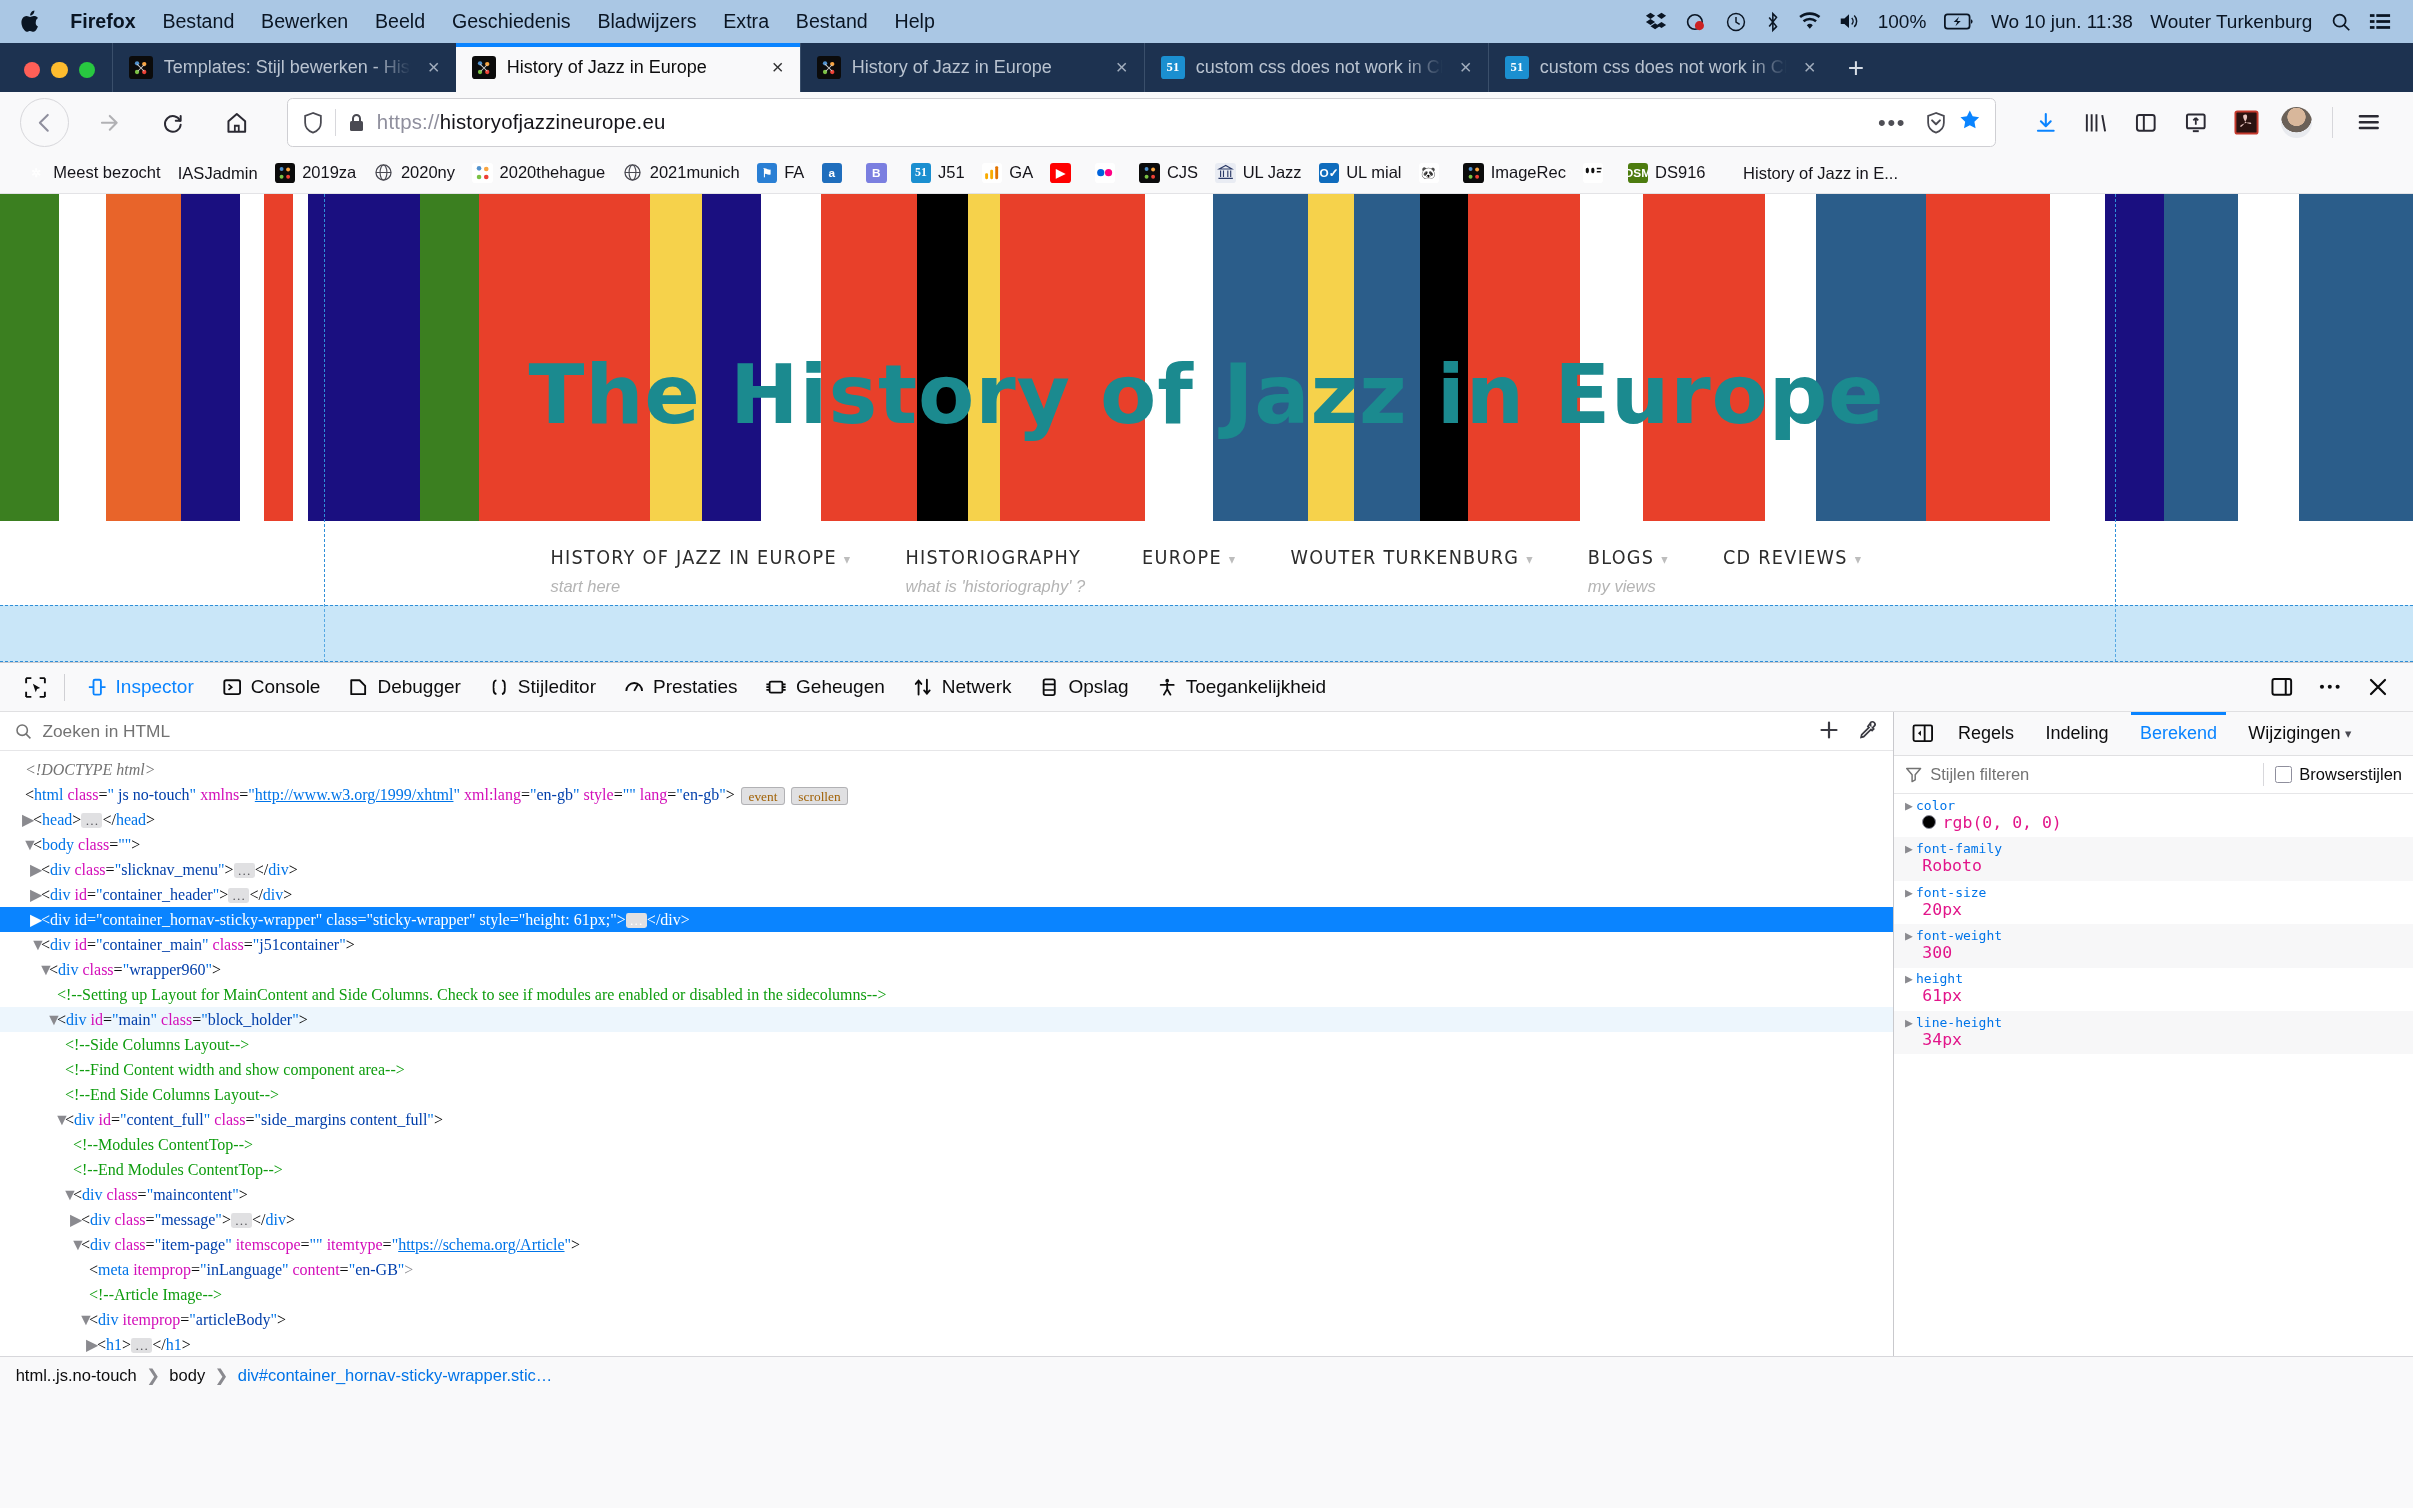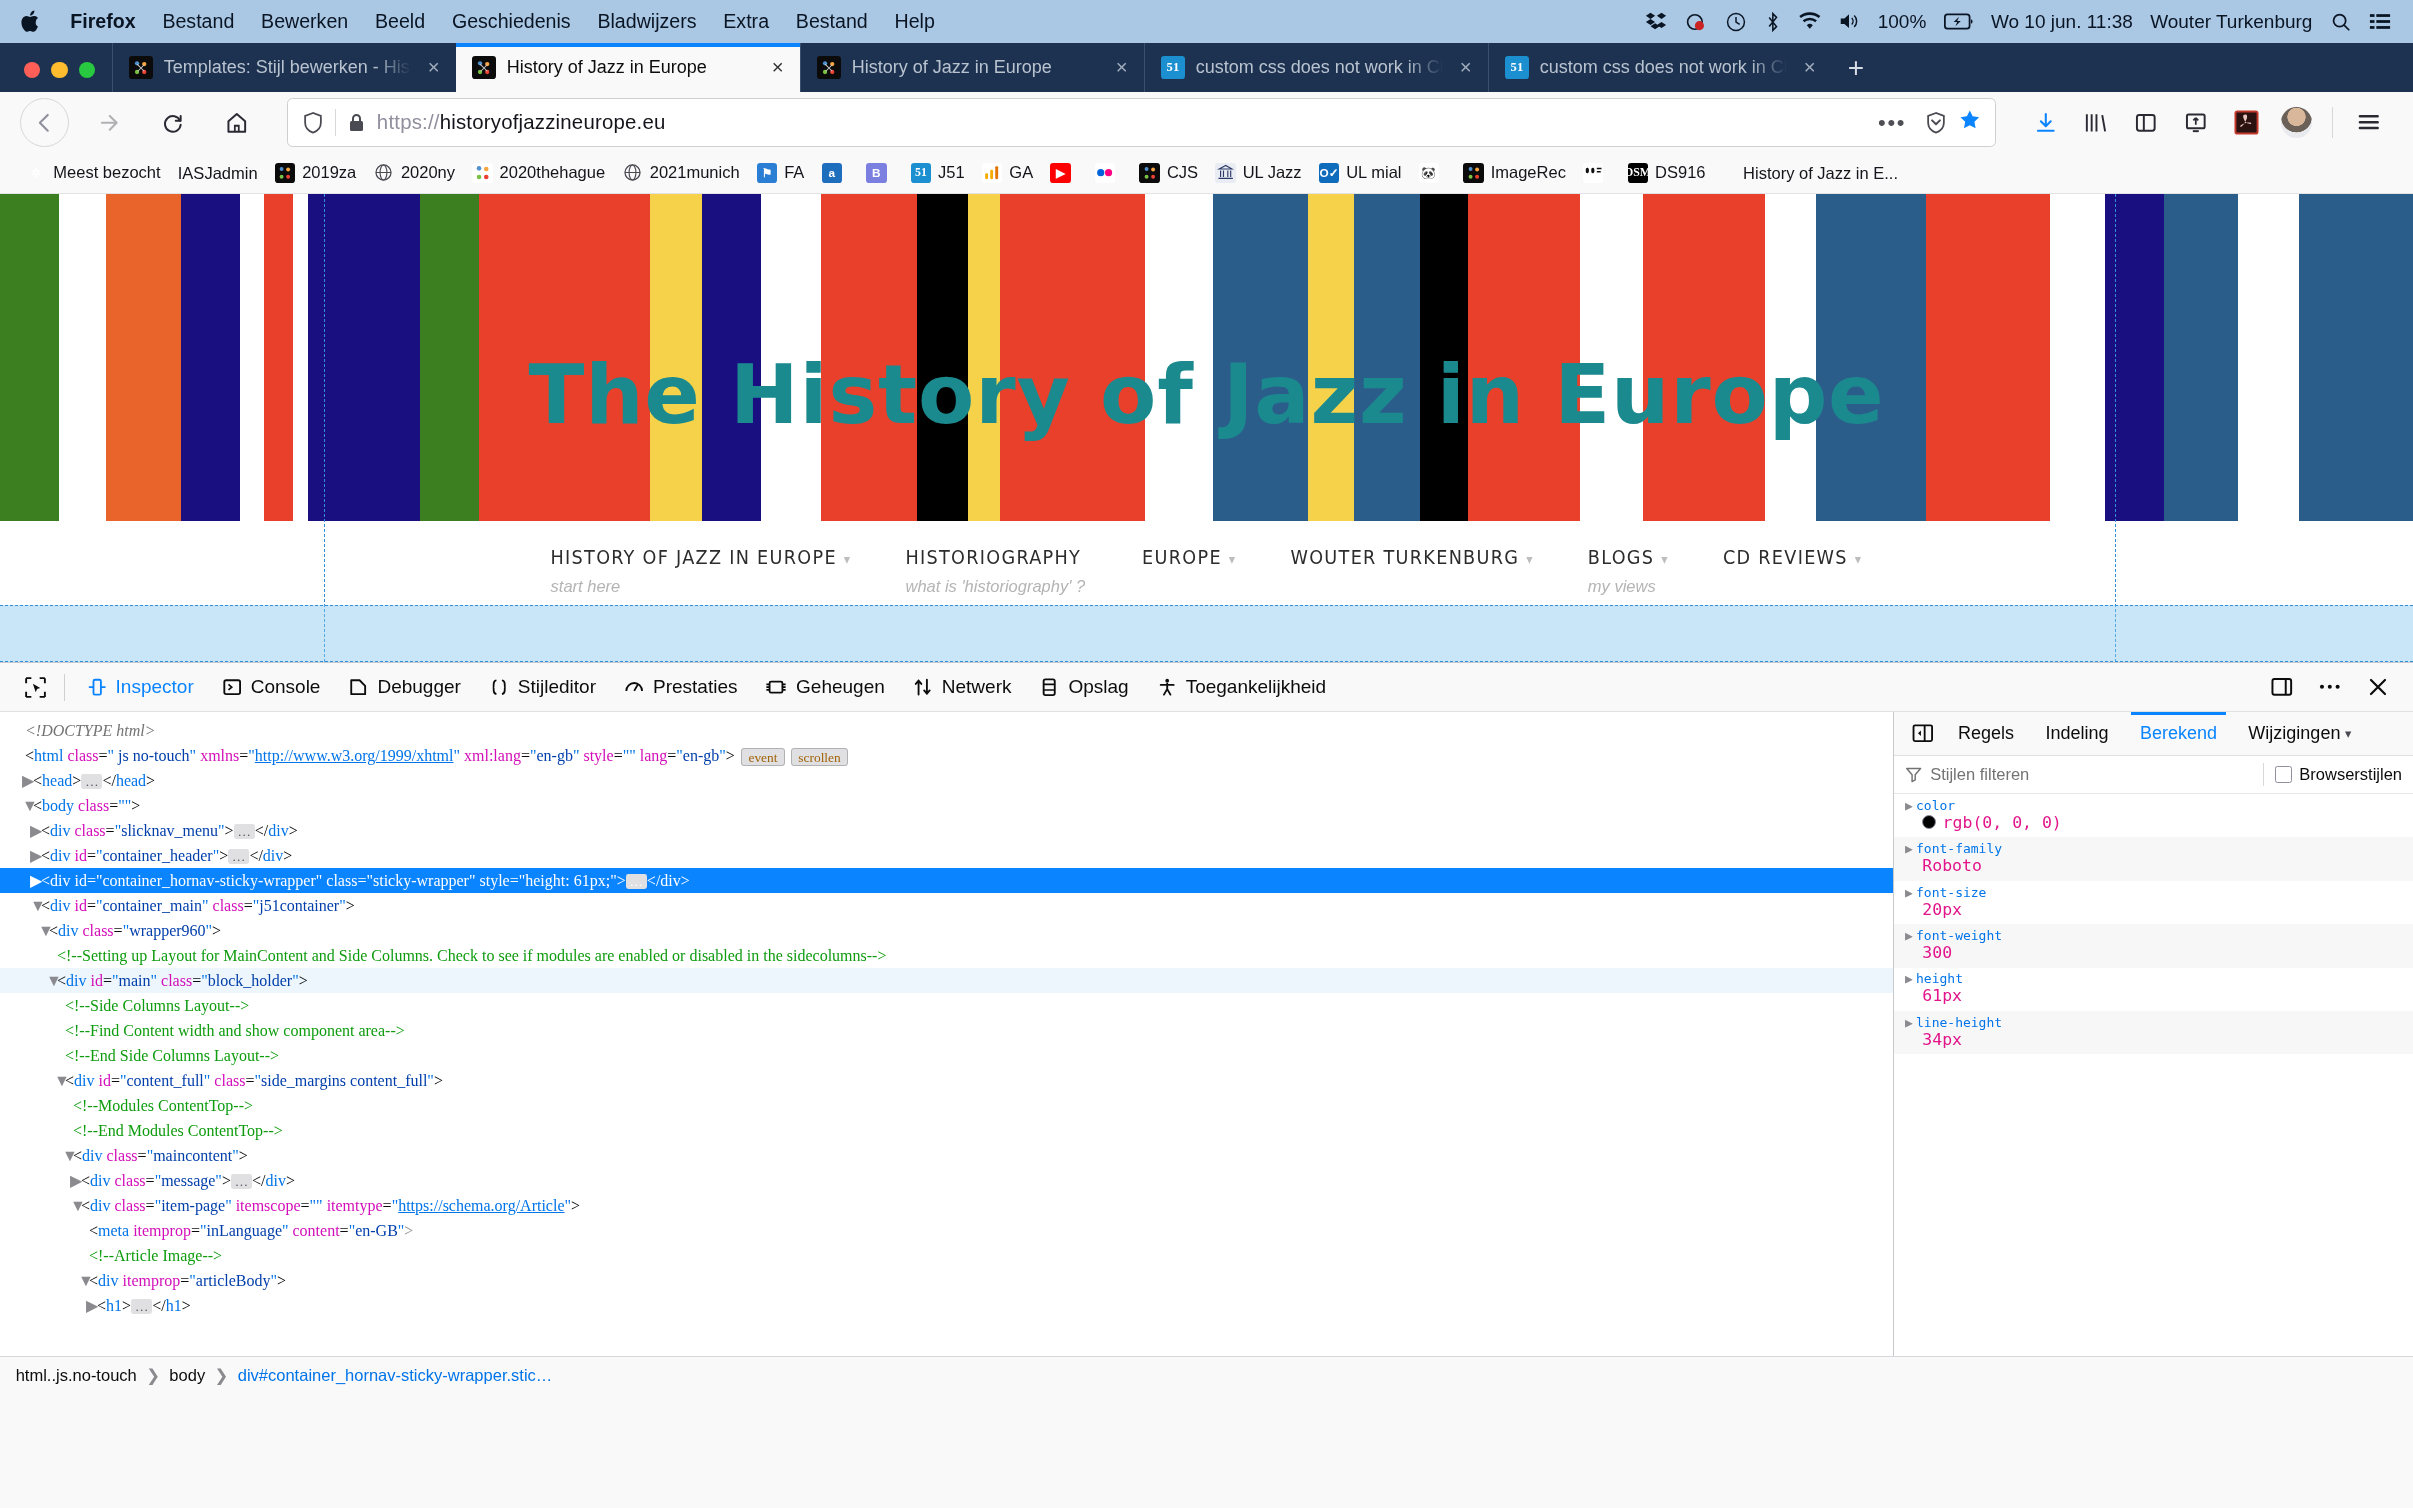--- a/index.html
+++ b/index.html
@@ -158,21 +158,21 @@
   .ic-blue51 { background: #1b8fd0; font-family: "Liberation Serif", serif; }
   .ic-a { background: #1f6ebd; border-radius: 50%; }
   .ic-B { background: #7b7fe0; }
   .ic-ga { background: #fff; color: #f9ab00; font-size: 16.5px; }
   .ic-yt { background: #ff0000; font-size: 10.2px; }
   .ic-flickr { background: #fff; }
   .ic-ul { background: #e9ecf3; color: #2b3a67; font-size: 10.2px; }
   .ic-o365 { background: #0f6cbd; font-size: 10.2px; }
   .ic-panda { background: #fff; color: #111; font-size: 15.7px; }
   .ic-we { background: #fff; color: #111; font-size: 15.7px; }
-  .ic-dsm { background: #000000; font-size: 8.6px; font-family: Liberation Serif, serif; }
+  .ic-dsm { background: #4d7c0f; font-size: 8.6px; }
   .ic-gear { background: none; color: #3a3a42; font-size: 19px; }
 
   
   .pagearea { position: relative; height: 468px; overflow: hidden; background: #fff; }
   .stripes { position: absolute; inset: 0 0 141px 0; display: flex; }
   .stripes i { display: block; height: 100%; }
   .hero-title {
     position: absolute; left: 0; right: 0; top: 153px;
     text-align: center;
     font-size: 82px;
@@ -883,20 +883,39 @@
           <svg width="22" height="22" viewBox="0 0 22 22">
               <path d="M4 4 18 18M18 4 4 18" stroke="#0c0c0d" stroke-width="2.2" stroke-linecap="round"></path>
             </svg>
         </div>
       </div>
     </div>
 
     <div class="dt-body">
 
       <div class="dt-left">
+        <div class="dt-search">
+          <svg width="19" height="19" viewBox="0 0 22 22">
+              <circle cx="9.5" cy="9.5" r="6" fill="none" stroke="#737373" stroke-width="1.8"></circle>
+              <path d="M13.8 13.8 19 19" stroke="#737373" stroke-width="1.8"></path>
+            </svg>
+          <span class="ph">Zoeken in HTML</span>
+          <span class="sright">
+            <span>
+              <svg width="22" height="22" viewBox="0 0 22 22">
+                  <path d="M11 3.5v15M3.5 11h15" stroke="#3a3a42" stroke-width="2.2" stroke-linecap="round"></path>
+                </svg>
+            </span>
+            <span>
+              <svg width="22" height="22" viewBox="0 0 22 22">
+                  <path d="M13.5 3.5a2.6 2.6 0 0 1 3.7 3.7l-1.6 1.6 1.1 1.1-1.6 1.6-1.1-1.1-7.3 7.3-2.6.6.6-2.6 7.3-7.3-1.1-1.1L12.5 5.2l1.1 1.1z" fill="none" stroke="#3a3a42" stroke-width="1.7"></path>
+                </svg>
+            </span>
+          </span>
+        </div>
 
         <div class="markup" id="markup">
             <div class="ln"><span style="white-space:pre"></span><span class="tw"> </span><span class="t-doctype">&lt;!DOCTYPE html&gt;</span></div>
             <div class="ln"><span style="white-space:pre"></span><span class="tw"> </span><span class="t-punct">&lt;</span><span class="t-tag">html</span> <span class="t-attr">class</span><span class="t-punct">=</span><span class="t-valq">"</span><span class="t-val"> js no-touch</span><span class="t-valq">"</span> <span class="t-attr">xmlns</span><span class="t-punct">=</span><span class="t-valq">"</span><span class="t-val"><span class="t-link">http://www.w3.org/1999/xhtml</span></span><span class="t-valq">"</span> <span class="t-attr">xml:lang</span><span class="t-punct">=</span><span class="t-valq">"</span><span class="t-val">en-gb</span><span class="t-valq">"</span> <span class="t-attr">style</span><span class="t-punct">=</span><span class="t-valq">"</span><span class="t-val"></span><span class="t-valq">"</span> <span class="t-attr">lang</span><span class="t-punct">=</span><span class="t-valq">"</span><span class="t-val">en-gb</span><span class="t-valq">"</span>&gt;<span class="badge">event</span><span class="badge">scrollen</span></div>
             <div class="ln"><span style="white-space:pre">  </span><span class="tw">▶</span><span class="t-punct">&lt;</span><span class="t-tag">head</span>&gt;<span class="ellipsis">…</span><span class="t-punct">&lt;/</span><span class="t-tag">head</span>&gt;</div>
             <div class="ln"><span style="white-space:pre">  </span><span class="tw">▼</span><span class="t-punct">&lt;</span><span class="t-tag">body</span> <span class="t-attr">class</span><span class="t-punct">=</span><span class="t-valq">"</span><span class="t-val"></span><span class="t-valq">"</span>&gt;</div>
             <div class="ln"><span style="white-space:pre">    </span><span class="tw">▶</span><span class="t-punct">&lt;</span><span class="t-tag">div</span> <span class="t-attr">class</span><span class="t-punct">=</span><span class="t-valq">"</span><span class="t-val">slicknav_menu</span><span class="t-valq">"</span>&gt;<span class="ellipsis">…</span><span class="t-punct">&lt;/</span><span class="t-tag">div</span>&gt;</div>
             <div class="ln"><span style="white-space:pre">    </span><span class="tw">▶</span><span class="t-punct">&lt;</span><span class="t-tag">div</span> <span class="t-attr">id</span><span class="t-punct">=</span><span class="t-valq">"</span><span class="t-val">container_header</span><span class="t-valq">"</span>&gt;<span class="ellipsis">…</span><span class="t-punct">&lt;/</span><span class="t-tag">div</span>&gt;</div>
             <div class="ln sel"><span style="white-space:pre">    </span><span class="tw">▶</span><span class="t-punct">&lt;</span><span class="t-tag">div</span> <span class="t-attr">id</span><span class="t-punct">=</span><span class="t-valq">"</span><span class="t-val">container_hornav-sticky-wrapper</span><span class="t-valq">"</span> <span class="t-attr">class</span><span class="t-punct">=</span><span class="t-valq">"</span><span class="t-val">sticky-wrapper</span><span class="t-valq">"</span> <span class="t-attr">style</span><span class="t-punct">=</span><span class="t-valq">"</span><span class="t-val">height: 61px;</span><span class="t-valq">"</span>&gt;<span class="ellipsis">…</span><span class="t-punct">&lt;/</span><span class="t-tag">div</span>&gt;</div>
             <div class="ln"><span style="white-space:pre">    </span><span class="tw">▼</span><span class="t-punct">&lt;</span><span class="t-tag">div</span> <span class="t-attr">id</span><span class="t-punct">=</span><span class="t-valq">"</span><span class="t-val">container_main</span><span class="t-valq">"</span> <span class="t-attr">class</span><span class="t-punct">=</span><span class="t-valq">"</span><span class="t-val">j51container</span><span class="t-valq">"</span>&gt;</div>

